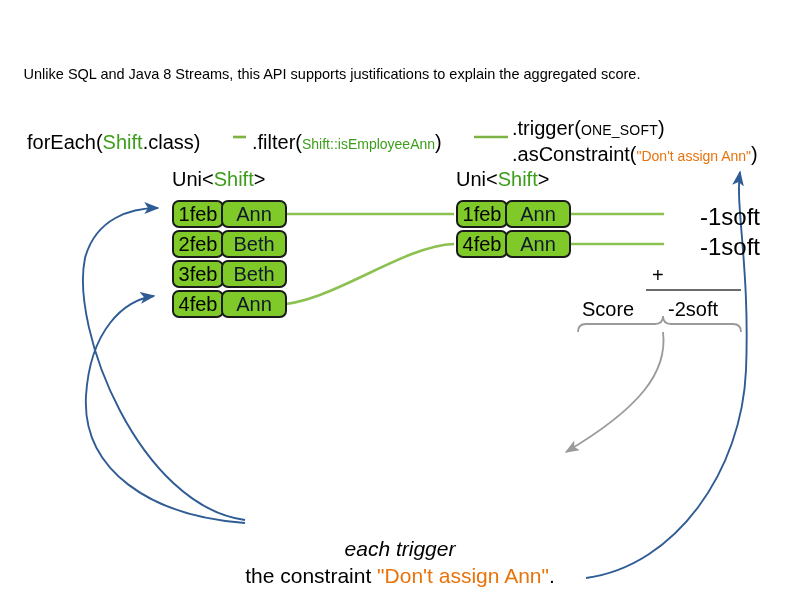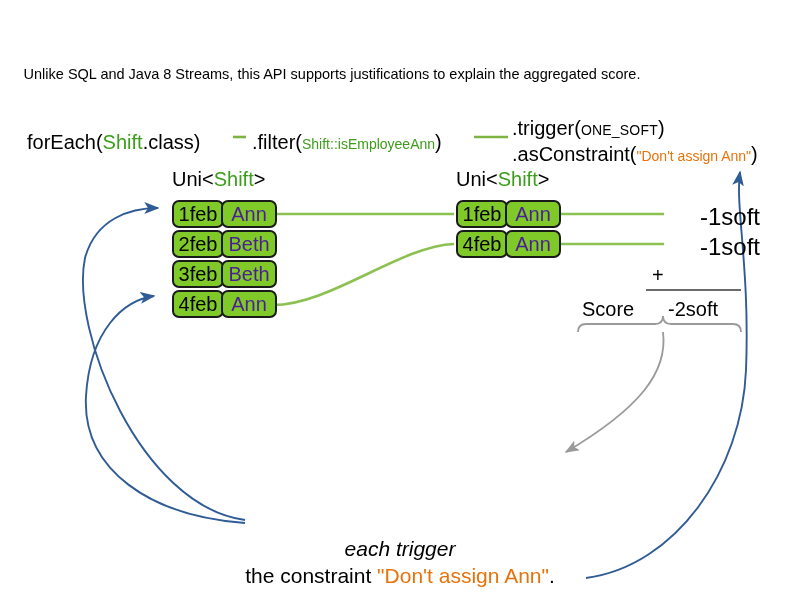--- a/index.html
+++ b/index.html
@@ -87,23 +87,23 @@
     border-radius: 7px;
     box-sizing: border-box;
     display: flex;
     align-items: center;
     justify-content: center;
     font-size: 20px;
     line-height: 1;
   }
   .cell-date { width: 52px; color: #000000; }
   .cell-name {
-    width: 56px;
+    width: 66px;
     margin-left: -3px;
-    color: #4c1d95;
+    color: #0f172a;
   }
   
   .soft {
     position: absolute;
     font-size: 24px;
     white-space: nowrap;
     z-index: 3;
     margin-left: 32px;
   }
   .soft-1 { left: 668px; top: 203px; }

